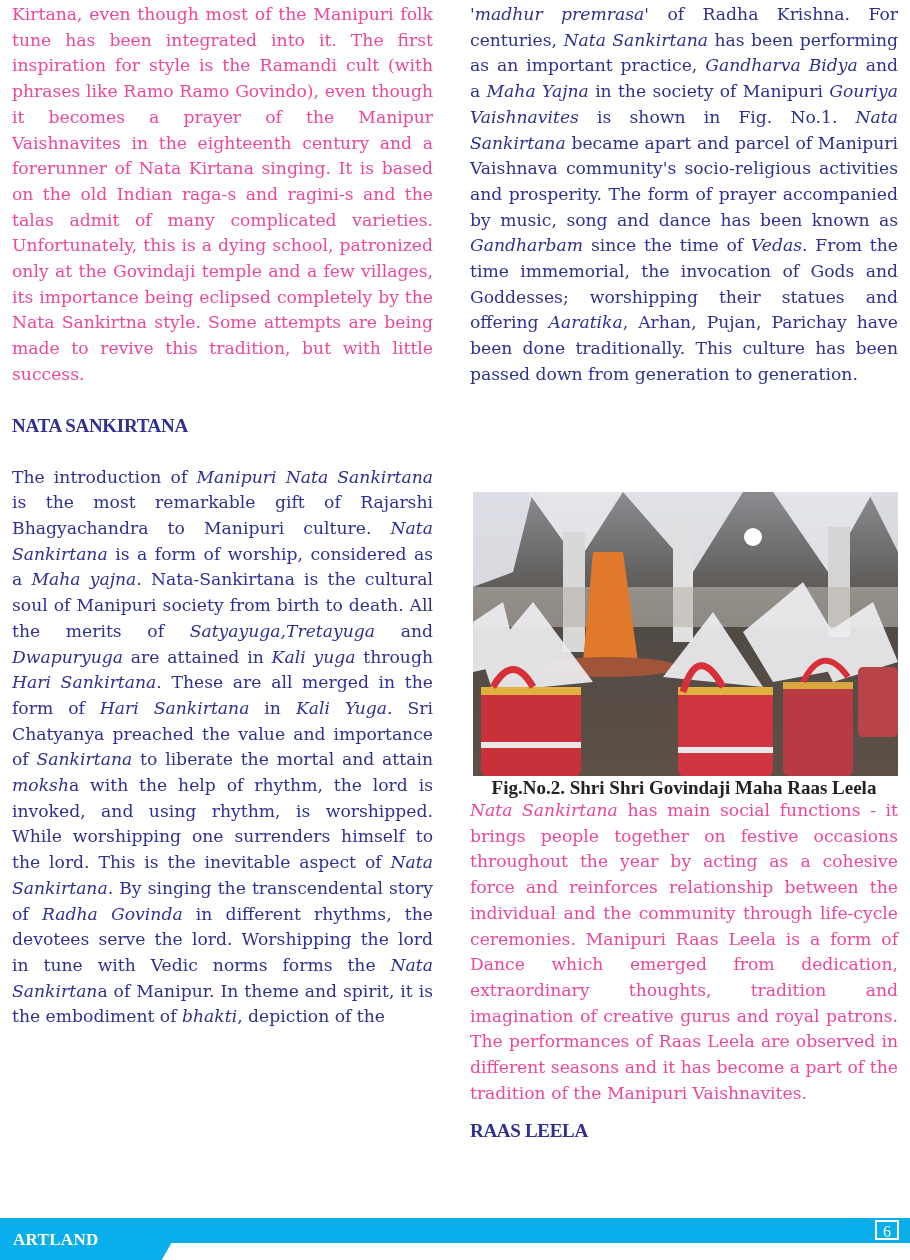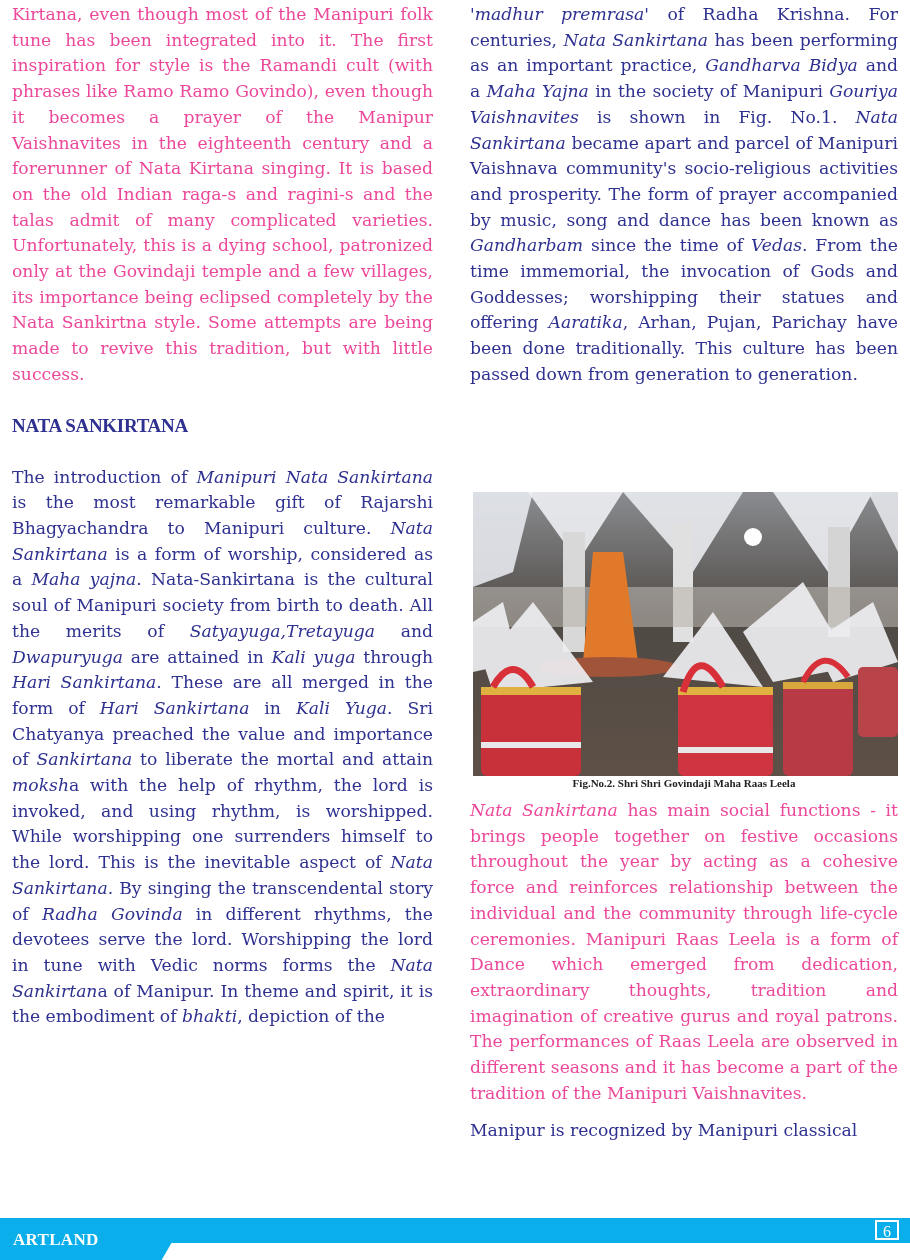--- a/index.html
+++ b/index.html
@@ -13,21 +13,21 @@
   #left { left:12px; top:2px; width:421px; }
   #right { left:470px; top:2px; width:428px; }
   .heading { font-family:"Liberation Serif","DejaVu Serif",serif; font-weight:bold;
              color:#2f3190; font-size:19px; letter-spacing:-0.3px; }
   i { font-style:italic; }
   .gap { height:25.7px; }
   #photo { position:absolute; left:473px; top:492px; width:425px; height:284px;
            overflow:hidden; background:#6a6560; }
   #caption { position:absolute; left:470px; top:777px; width:428px; text-align:center;
              font-family:"Liberation Serif","DejaVu Serif",serif; font-weight:bold;
-             font-size:11px; color:#222; }
+             font-size:19px; color:#222; }
   #right-lower { left:470px; top:798px; width:428px; }
   #footer-bar { position:absolute; left:0; top:1218px; width:910px; height:25px; background:#09aeea; }
   #footer-tab { position:absolute; left:0; top:1242px; width:172px; height:18px; background:#09aeea;
                 clip-path:polygon(0 0,100% 0,94% 100%,0 100%); }
   #brand { position:absolute; left:13px; top:1230px; color:#fff; font-weight:bold;
            font-family:"Liberation Serif","DejaVu Serif",serif; font-size:17px; letter-spacing:0.3px; }
   #page-num { position:absolute; left:875px; top:1220px; width:24px; height:20px;
               border:2px solid #fff; color:#fff; text-align:center; font-size:16px; line-height:20px;
               font-family:"Liberation Serif","DejaVu Serif",serif; box-sizing:border-box; }
 </style>
@@ -95,19 +95,19 @@
       <path d="M210 200 Q225 150 250 195" fill="none" stroke="#d83038" stroke-width="7"></path>
       <path d="M330 190 Q350 150 375 185" fill="none" stroke="#d83038" stroke-width="6"></path>
     </g>
   </svg>
 </div>
 <div id="caption">Fig.No.2. Shri Shri Govindaji Maha Raas Leela</div>
 
 <div class="col" id="right-lower">
   <p class="red"><i>Nata Sankirtana</i><span> has main social functions - it brings people together on festive occasions throughout the year by acting as a cohesive force and reinforces relationship between the individual and the community through life-cycle ceremonies. Manipuri Raas Leela is a form of Dance which emerged from dedication, extraordinary thoughts, tradition and imagination of creative gurus and royal patrons. The performances of Raas Leela are observed in different seasons and it has become a part of the tradition of the Manipuri Vaishnavites.</span></p>
   <div style="height:12px"></div>
-  <p class="blue">Manipur is recognized by Manipuri classical</p>
+  <div class="heading">RAAS LEELA</div>
 </div>
 
 <div id="footer-bar"></div>
 <div id="footer-tab"></div>
 <div id="brand">ARTLAND</div>
 <div id="page-num">6</div>
 
 </body></html>

